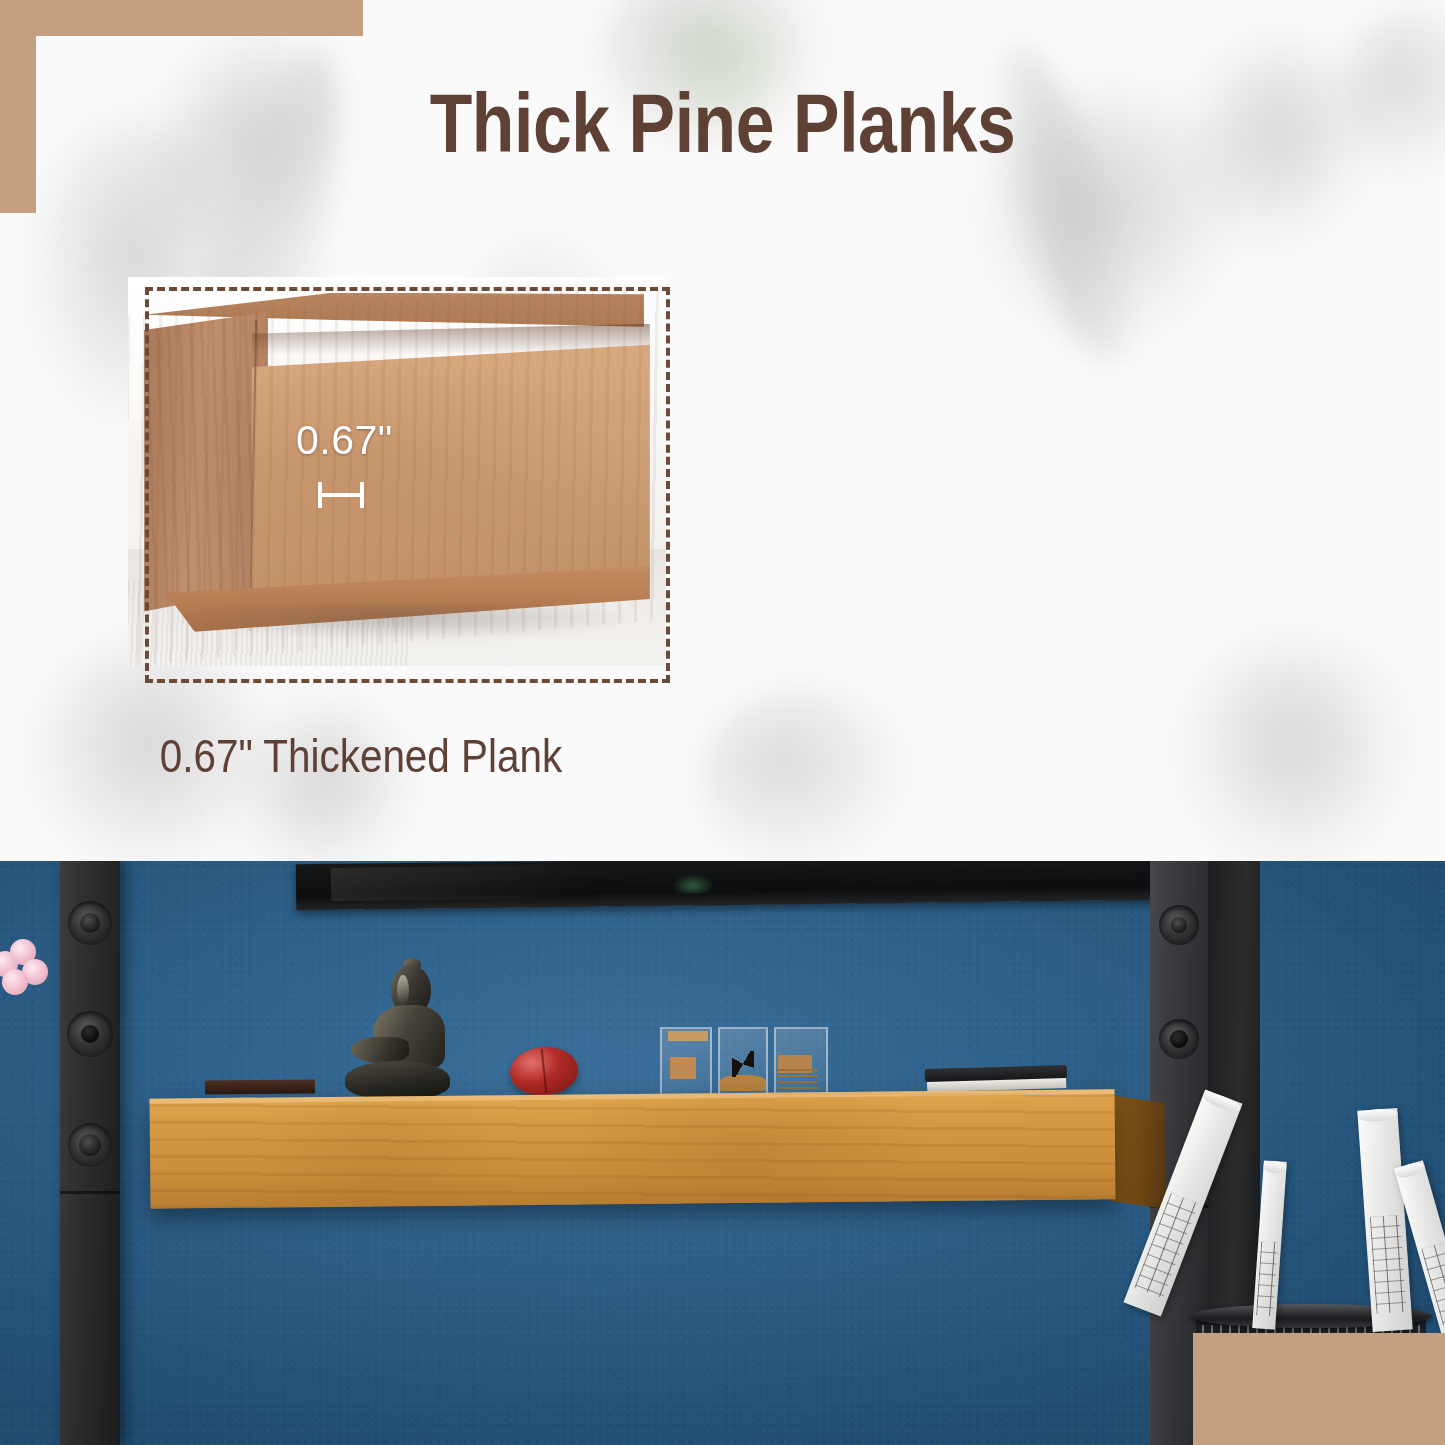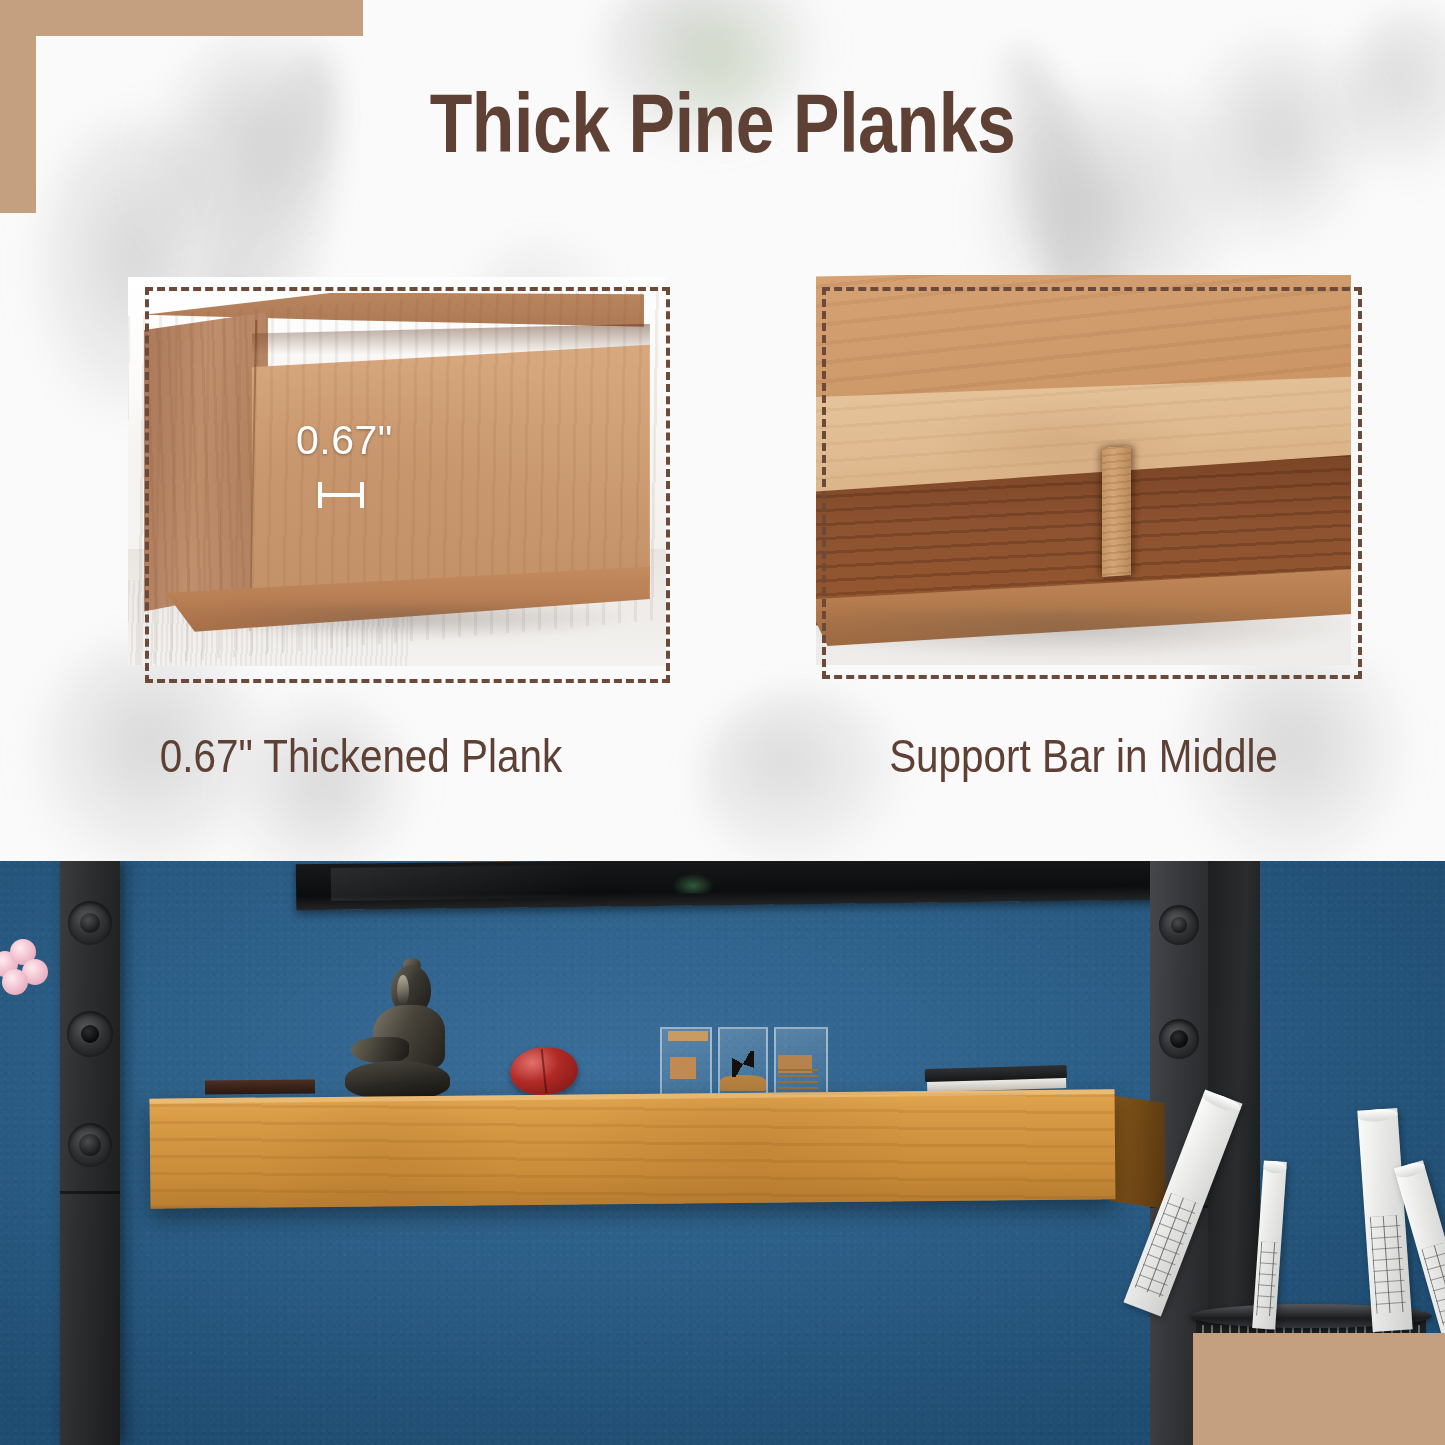--- a/index.html
+++ b/index.html
@@ -486,41 +486,20 @@
           <div class="bar"></div>
           <div class="capR"></div>
         </div>
       </div>
 
       <div class="dash-frame"></div>
 
       <div class="caption">0.67" Thickened Plank</div>
     </div>
 
-    <div class="card card-right">
-
-      <div class="photo">
-        <div class="pr-bg"></div>
-        <div class="pr-top"></div>
-        <div class="pr-top-grain"></div>
-        <div class="pr-midplank"></div>
-        <div class="pr-midplank-grain"></div>
-        <div class="pr-cavity"></div>
-        <div class="pr-cavity-grain"></div>
-        <div class="pr-supportbar">
-          <div class="pr-supportbar-grain"></div>
-        </div>
-        <div class="pr-bottomlip"></div>
-        <div class="pr-floorshadow"></div>
-      </div>
-
-      <div class="dash-frame"></div>
-
-      <div class="caption">Support Bar in Middle</div>
-    </div>
 
   </div>
 
   <div class="bottom-section">
 
     <div class="wall"></div>
     <div class="wall-tex"></div>
 
     <div class="tv">
       <div class="tv-gloss"></div>

